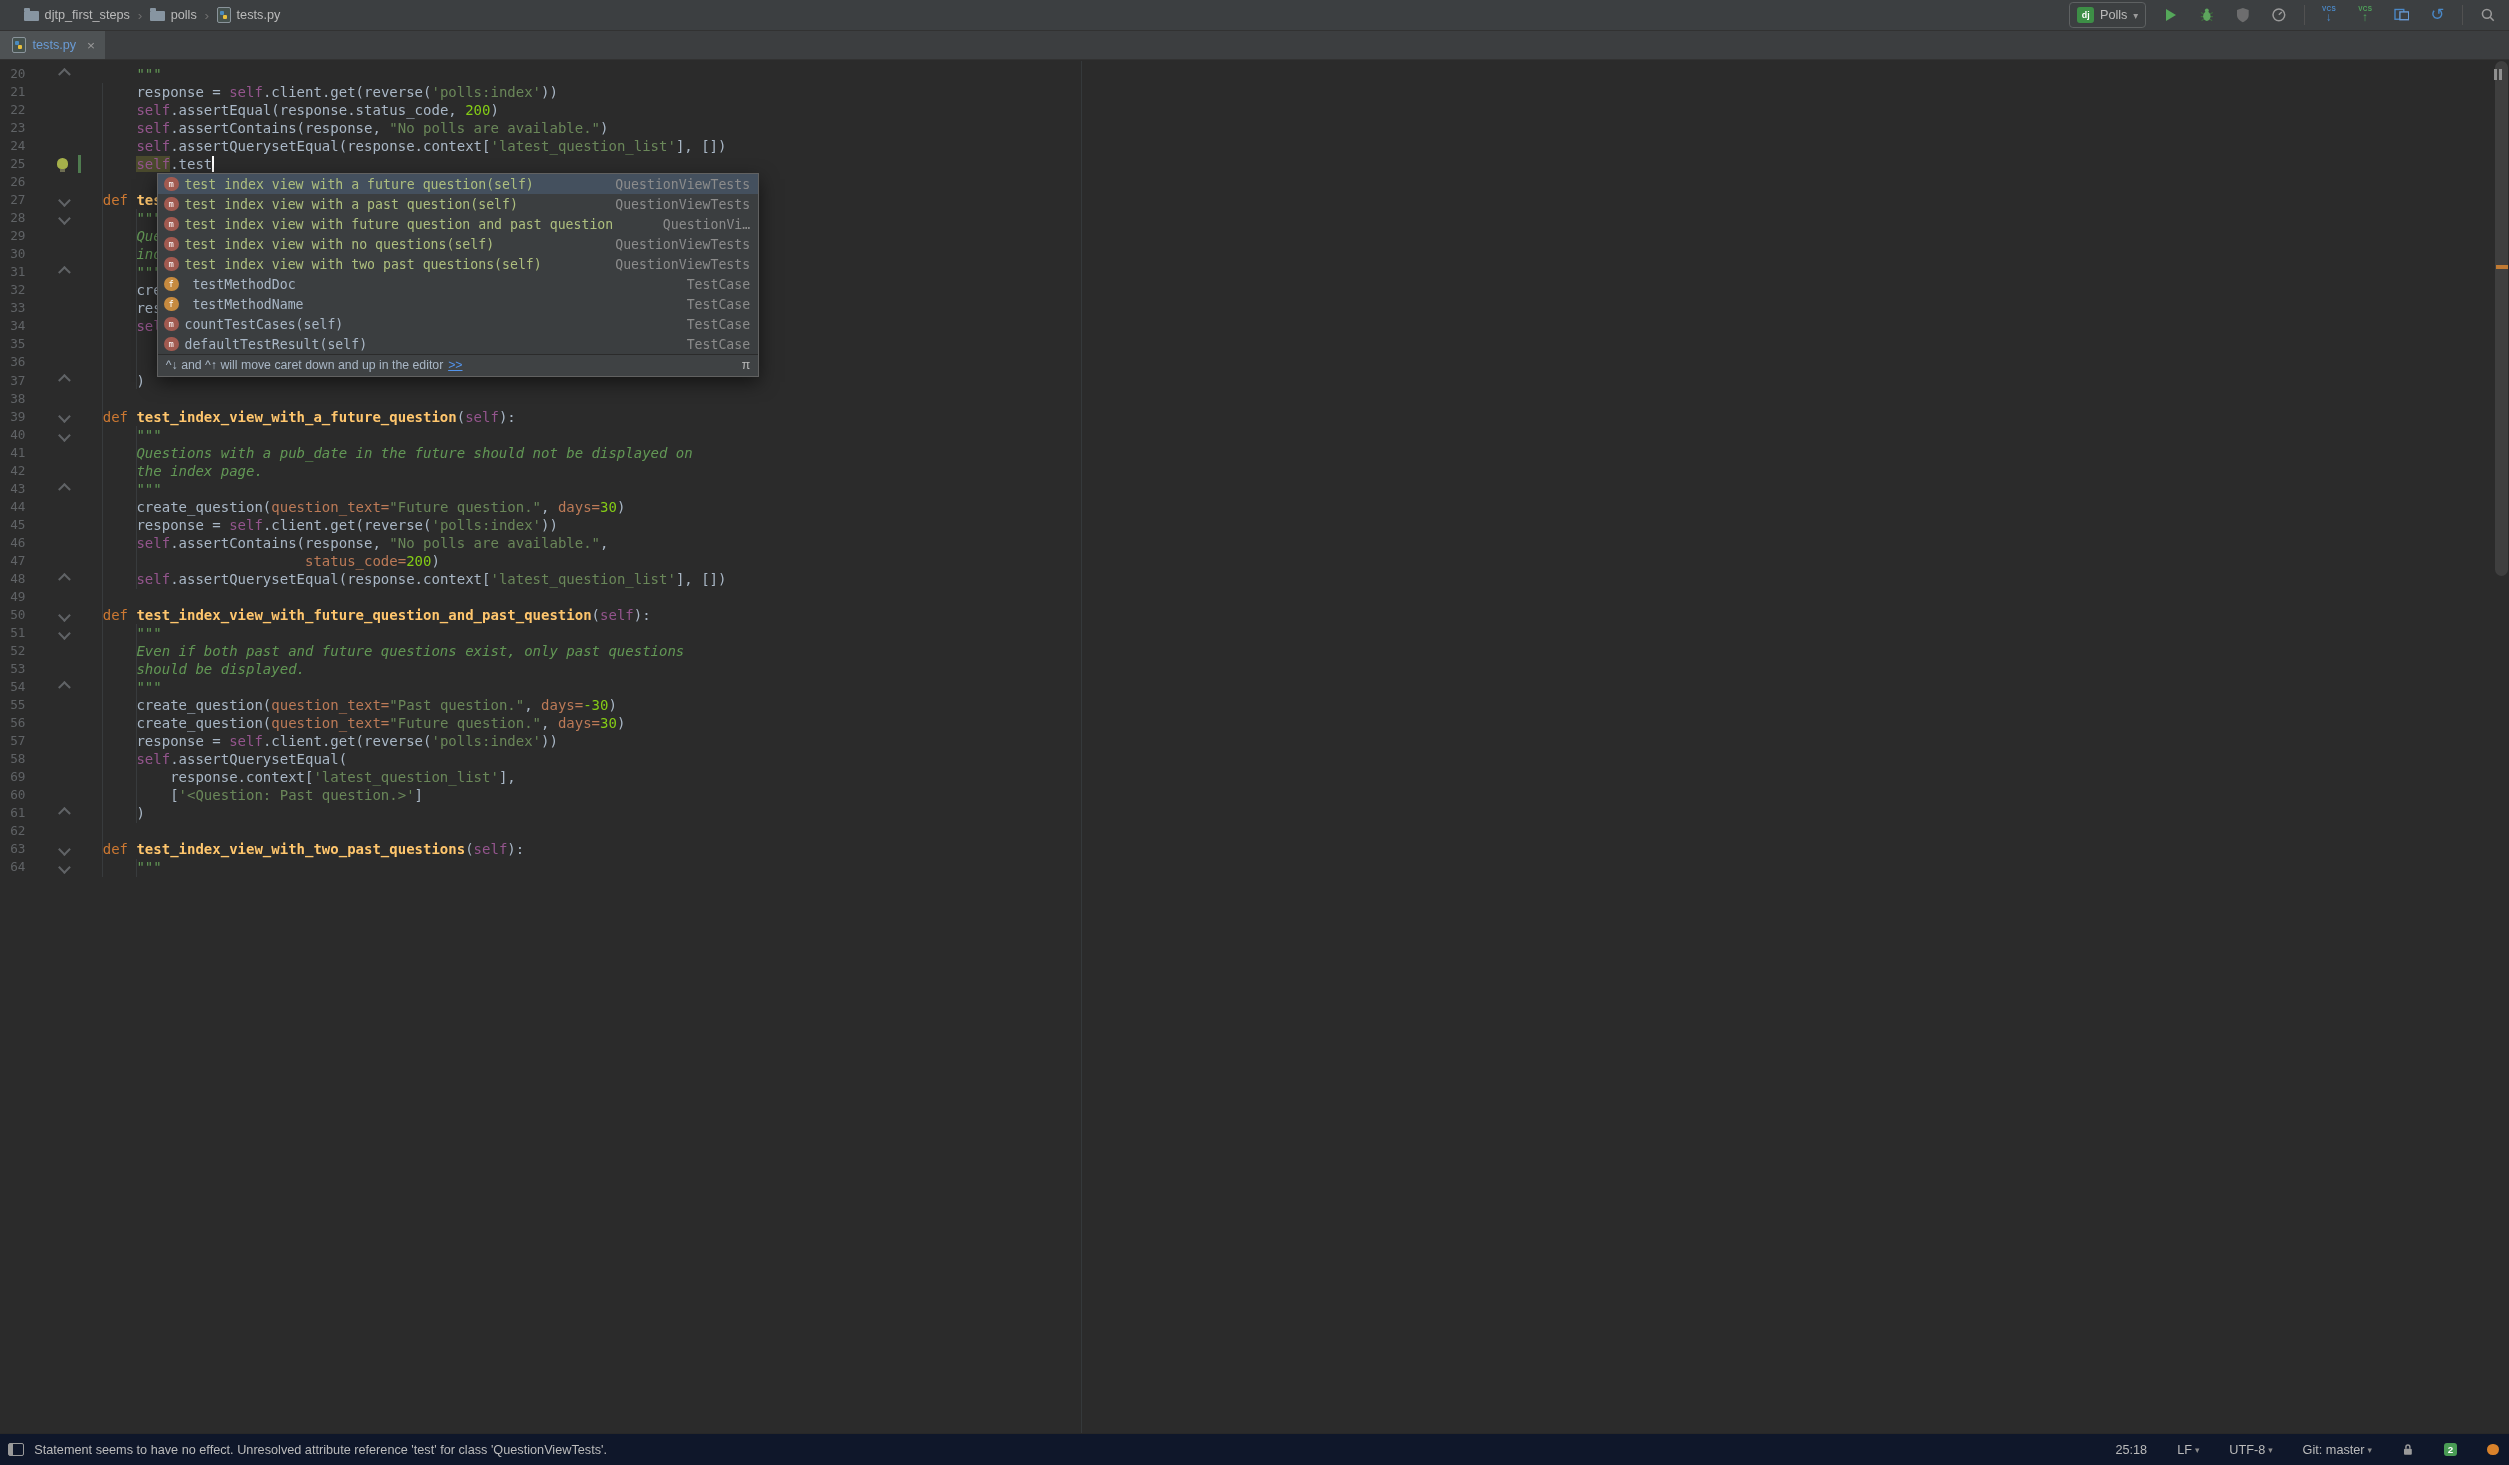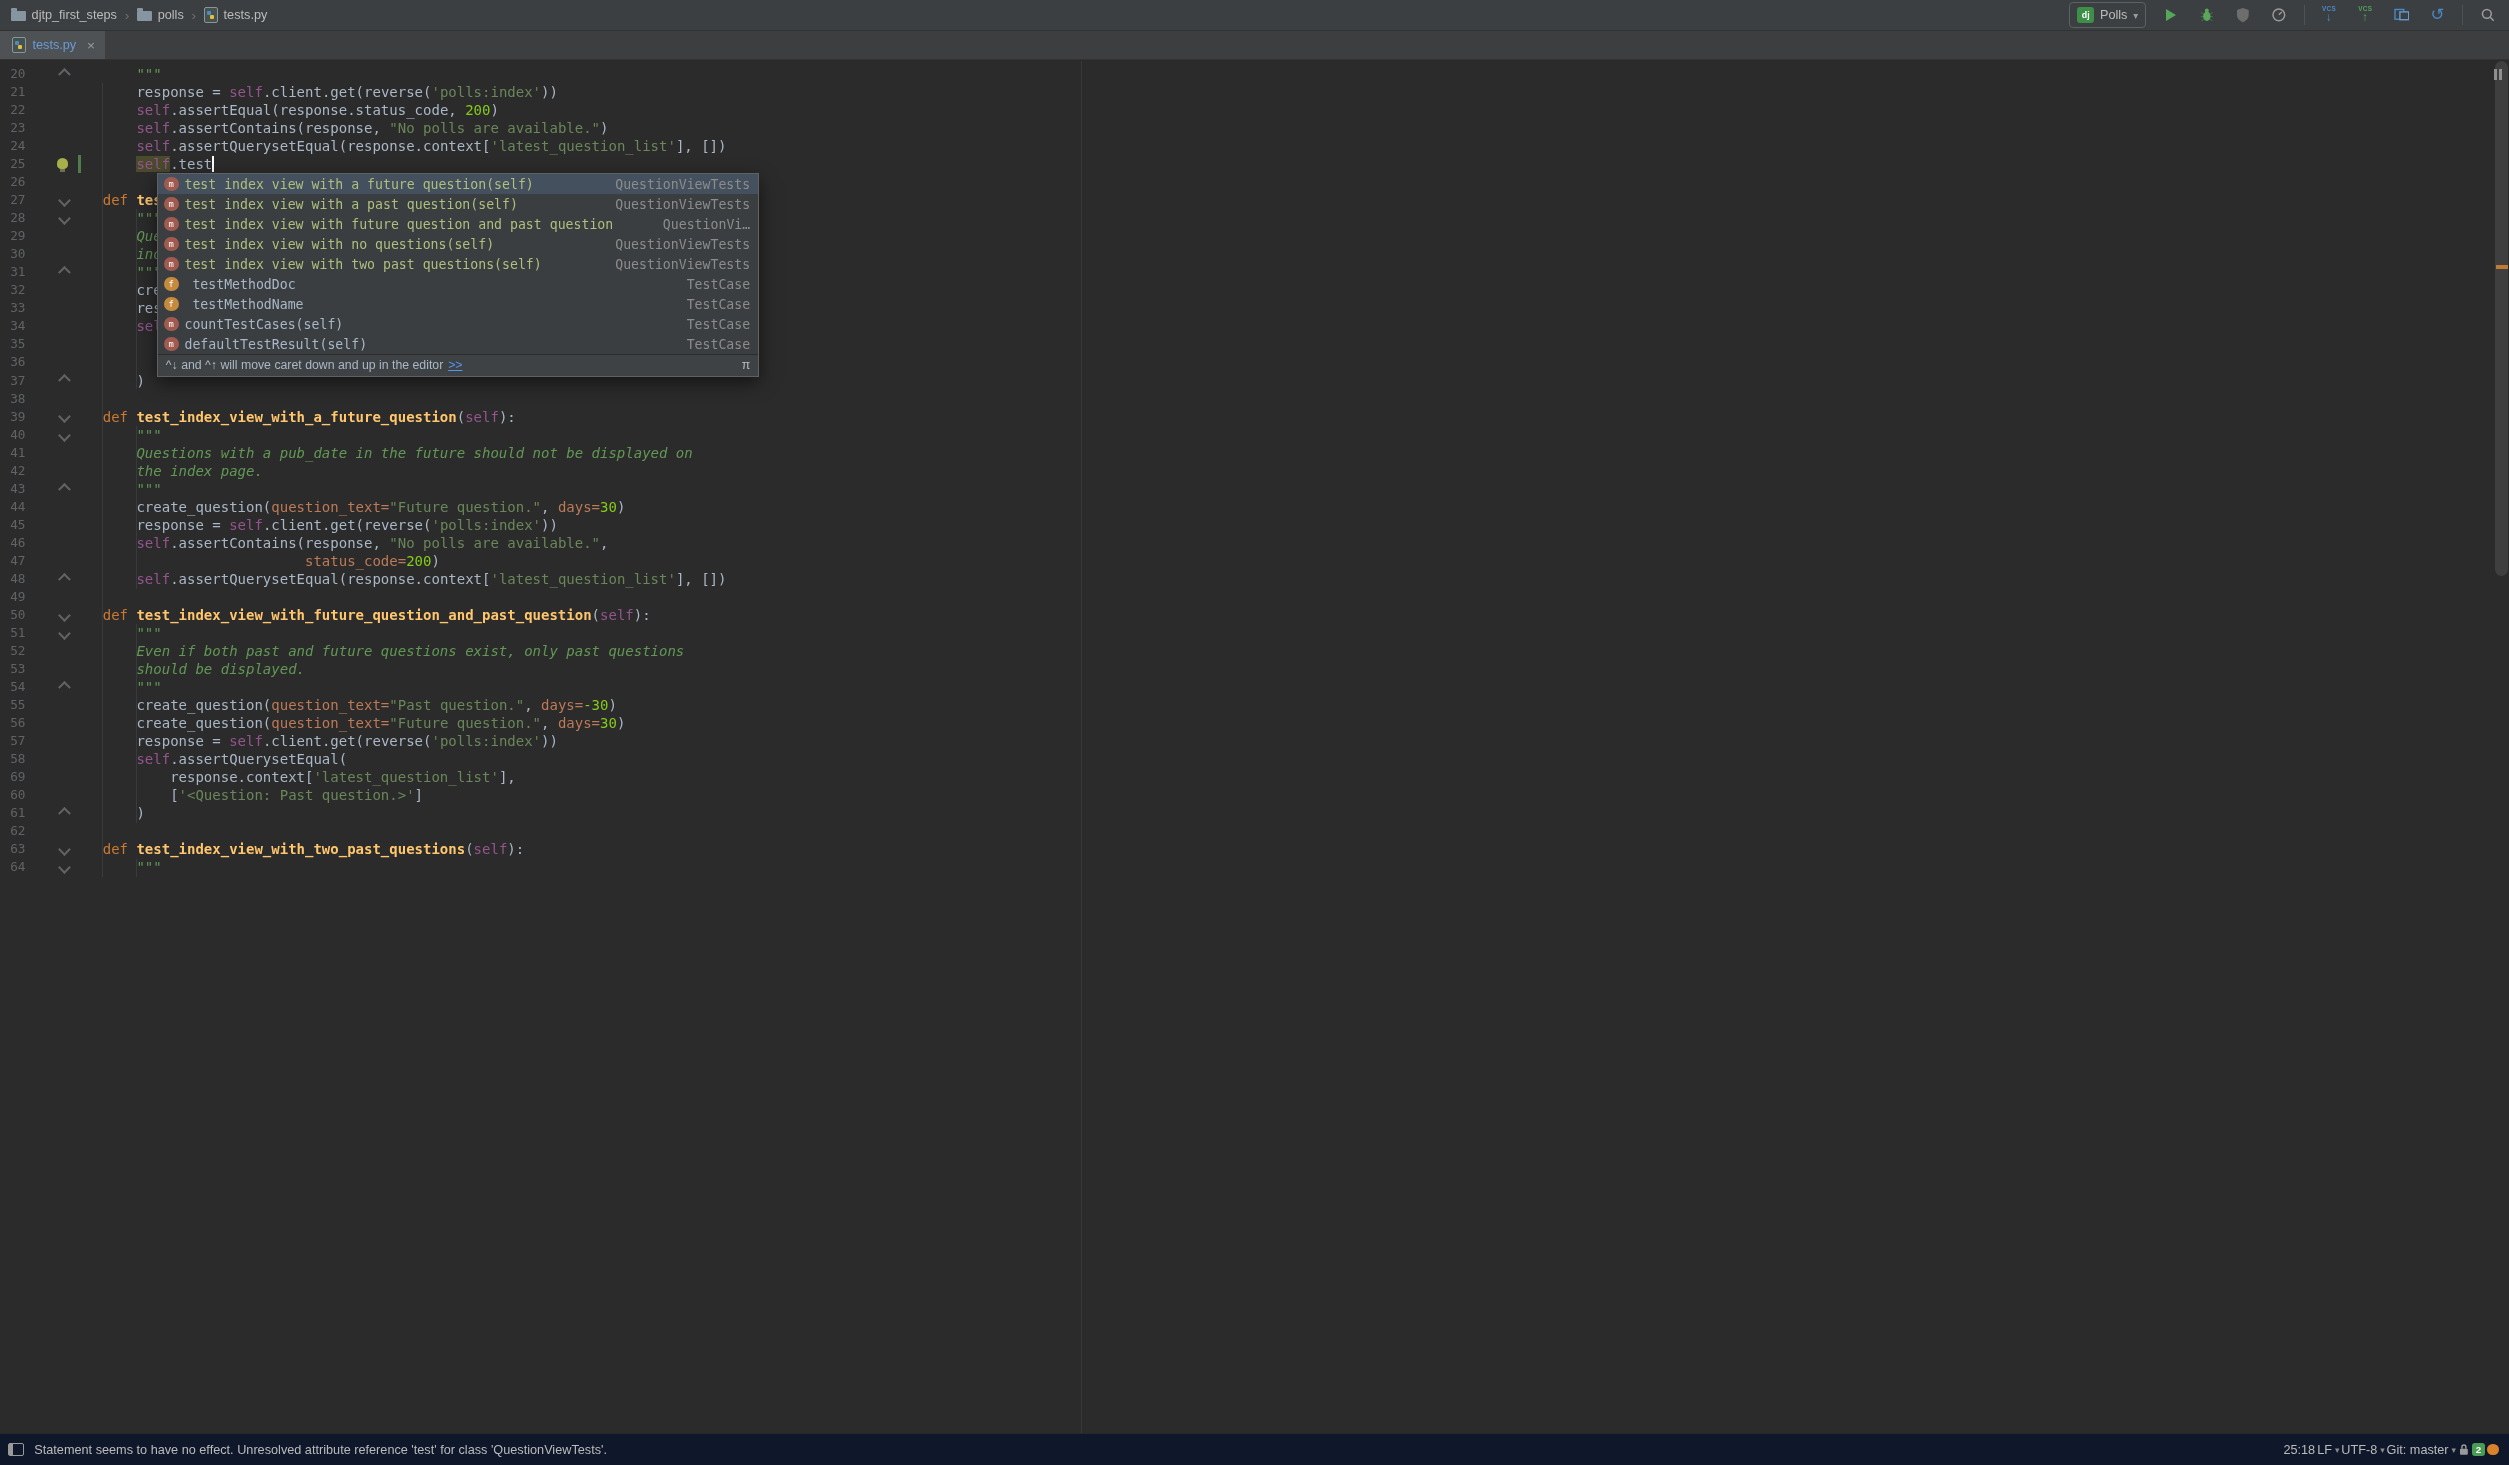--- a/index.html
+++ b/index.html
@@ -2,21 +2,21 @@
 <html><head>
 <meta charset="utf-8">
 <style>
   html,body{margin:0;padding:0;background:#1e1e1e;}
   .root{position:relative;width:2509px;height:1465px;background:#2B2B2B;overflow:hidden;
         font-family:"Liberation Sans", sans-serif;color:#BBBBBB;}
 
   
   .topbar{position:absolute;left:0;top:0;width:100%;height:31px;background:#3C3F41;
           display:flex;align-items:center;justify-content:space-between;border-bottom:1px solid #323232;box-sizing:border-box;}
-  .crumbs{display:flex;align-items:center;gap:7.8px;padding-left:11px;font-size:12.7px;color:#BBBBBB;}
+  .crumbs{display:flex;align-items:center;gap:7.8px;padding-left:24px;font-size:12.7px;color:#BBBBBB;}
   .crumb{display:flex;align-items:center;gap:5.9px;cursor:default;}
   .crumb-sep{color:#6F6F6F;font-size:13.7px;}
   .folder{position:relative;width:14.7px;height:9.8px;background:#8795A1;border-radius:1px;margin-top:2px;}
   .folder:before{content:"";position:absolute;top:-2.9px;left:0;width:5.9px;height:2.9px;background:#8795A1;border-radius:1px 1px 0 0;}
   .pyfile{position:relative;width:11.8px;height:13.7px;background:#46524F;border:1px solid #8A949B;border-radius:2px;}
   .pyfile:before{content:"";position:absolute;left:2px;top:2.9px;width:3.9px;height:3.9px;background:#4B8BBE;border-radius:1px;}
   .pyfile:after{content:"";position:absolute;left:4.9px;top:6.9px;width:3.9px;height:3.9px;background:#E8BF3C;border-radius:1px;}
 
   .toolbar{display:flex;align-items:center;gap:12.7px;padding-right:9.8px;}
   .runcfg{display:flex;align-items:center;gap:5.9px;border:1px solid #5E6162;border-radius:3.9px;height:23.5px;padding:0 6.9px;background:#3C3F41;cursor:pointer;}
@@ -79,21 +79,21 @@
   .p-footer .lnk{color:#5394EC;text-decoration:underline;margin-left:4.9px;cursor:pointer;}
   .p-footer .sym{margin-left:auto;color:#BBBBBB;}
 
   
   .statusbar{position:absolute;left:0;bottom:0;width:100%;height:32px;background:#0f172a;border-top:1px solid #282828;
              box-sizing:border-box;display:flex;align-items:center;font-size:12.7px;color:#BBBBBB;}
   .sb-left{display:flex;align-items:center;gap:9.8px;padding-left:7.8px;flex:1 1 auto;min-width:0;}
   .panel-toggle{width:14.7px;height:11.8px;border:1px solid #9A9A9A;border-radius:2px;position:relative;}
   .panel-toggle:before{content:"";position:absolute;left:0;top:0;bottom:0;width:3.9px;background:#9A9A9A;}
   .sb-msg{white-space:nowrap;overflow:hidden;text-overflow:ellipsis;}
-  .sb-right{display:flex;align-items:center;gap:2px;padding-right:9.8px;}
+  .sb-right{display:flex;align-items:center;gap:30px;padding-right:9.8px;}
   .sb-item{display:flex;align-items:center;gap:2.9px;cursor:pointer;white-space:nowrap;}
   .sb-chev{font-size:8.8px;color:#8C8C8C;}
   .badge-green{width:13.7px;height:13.7px;border-radius:2.9px;background:#499C54;color:#FFF;font-size:9.8px;font-weight:bold;
                display:flex;align-items:center;justify-content:center;}
   .dot-orange{width:11.8px;height:11.8px;border-radius:50%;background:#D9822B;}
 </style>
 </head>
 <body>
 
 <div class="root">

